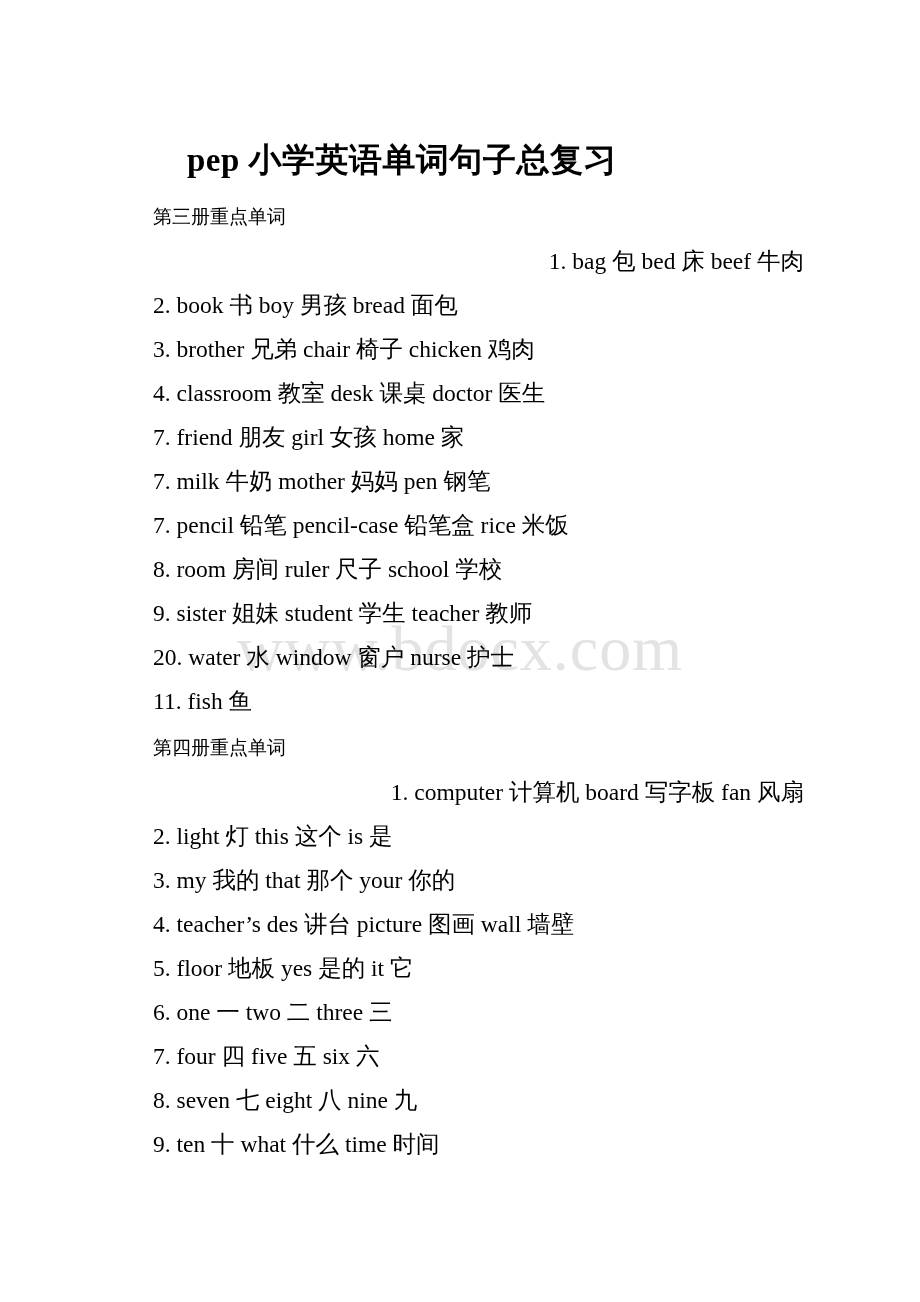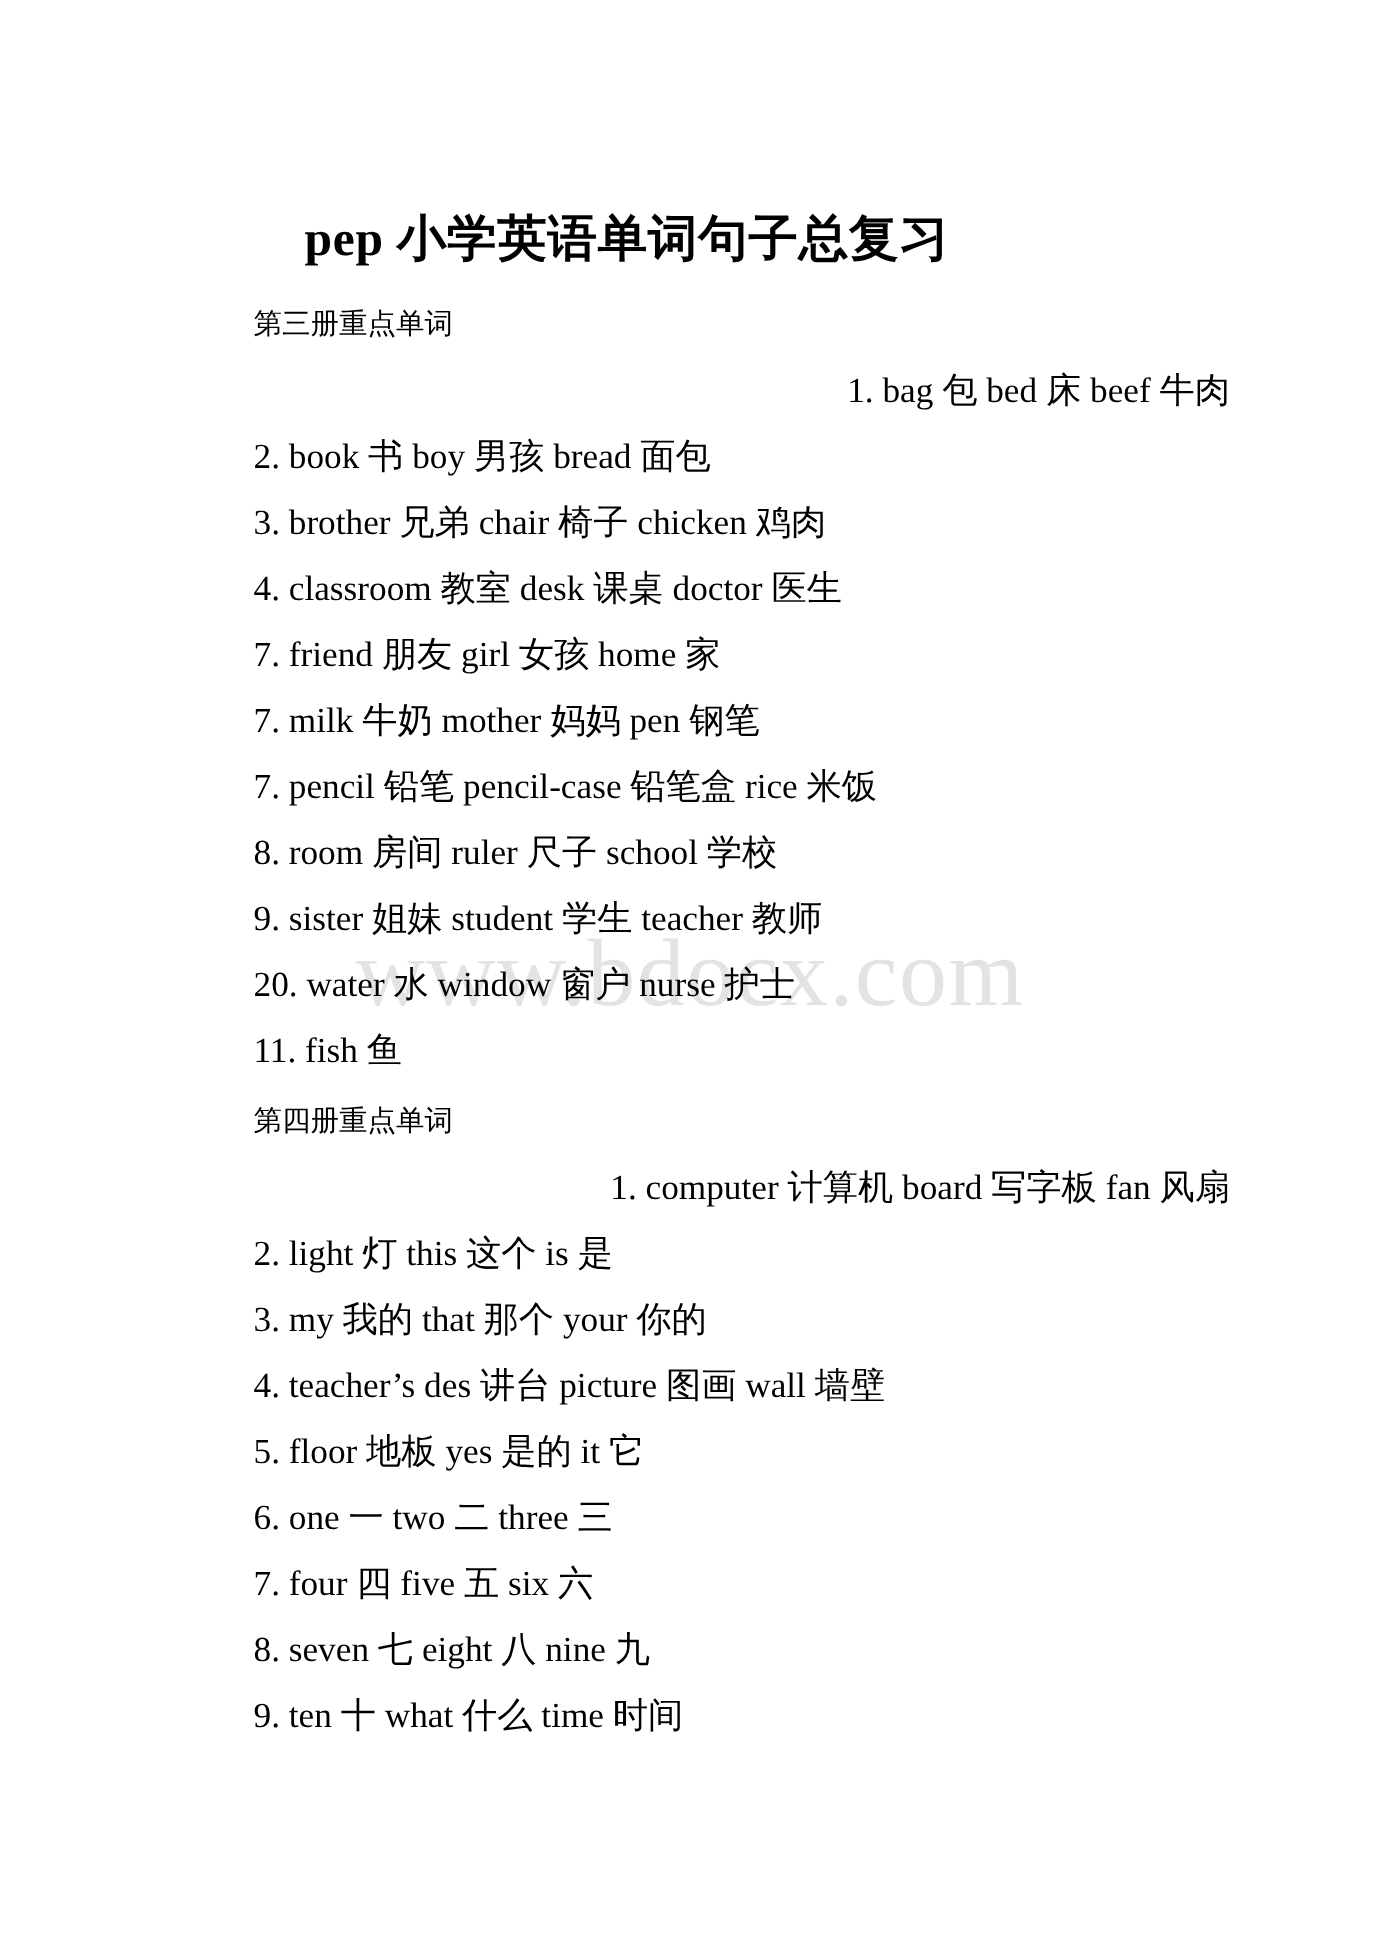--- a/index.html
+++ b/index.html
@@ -41,21 +41,21 @@
     color: #e3e3e3;
     user-select: none;
     pointer-events: none;
     z-index: 0;
     white-space: nowrap;
   }
 
   
   .content {
     position: absolute;
-    left: 16px;
+    left: 0;
     top: 0;
     width: 804px;
     z-index: 2;
   }
 
   .doc-title {
     margin: 0;
     padding: 0;
     text-align: center;
     font-weight: bold;

